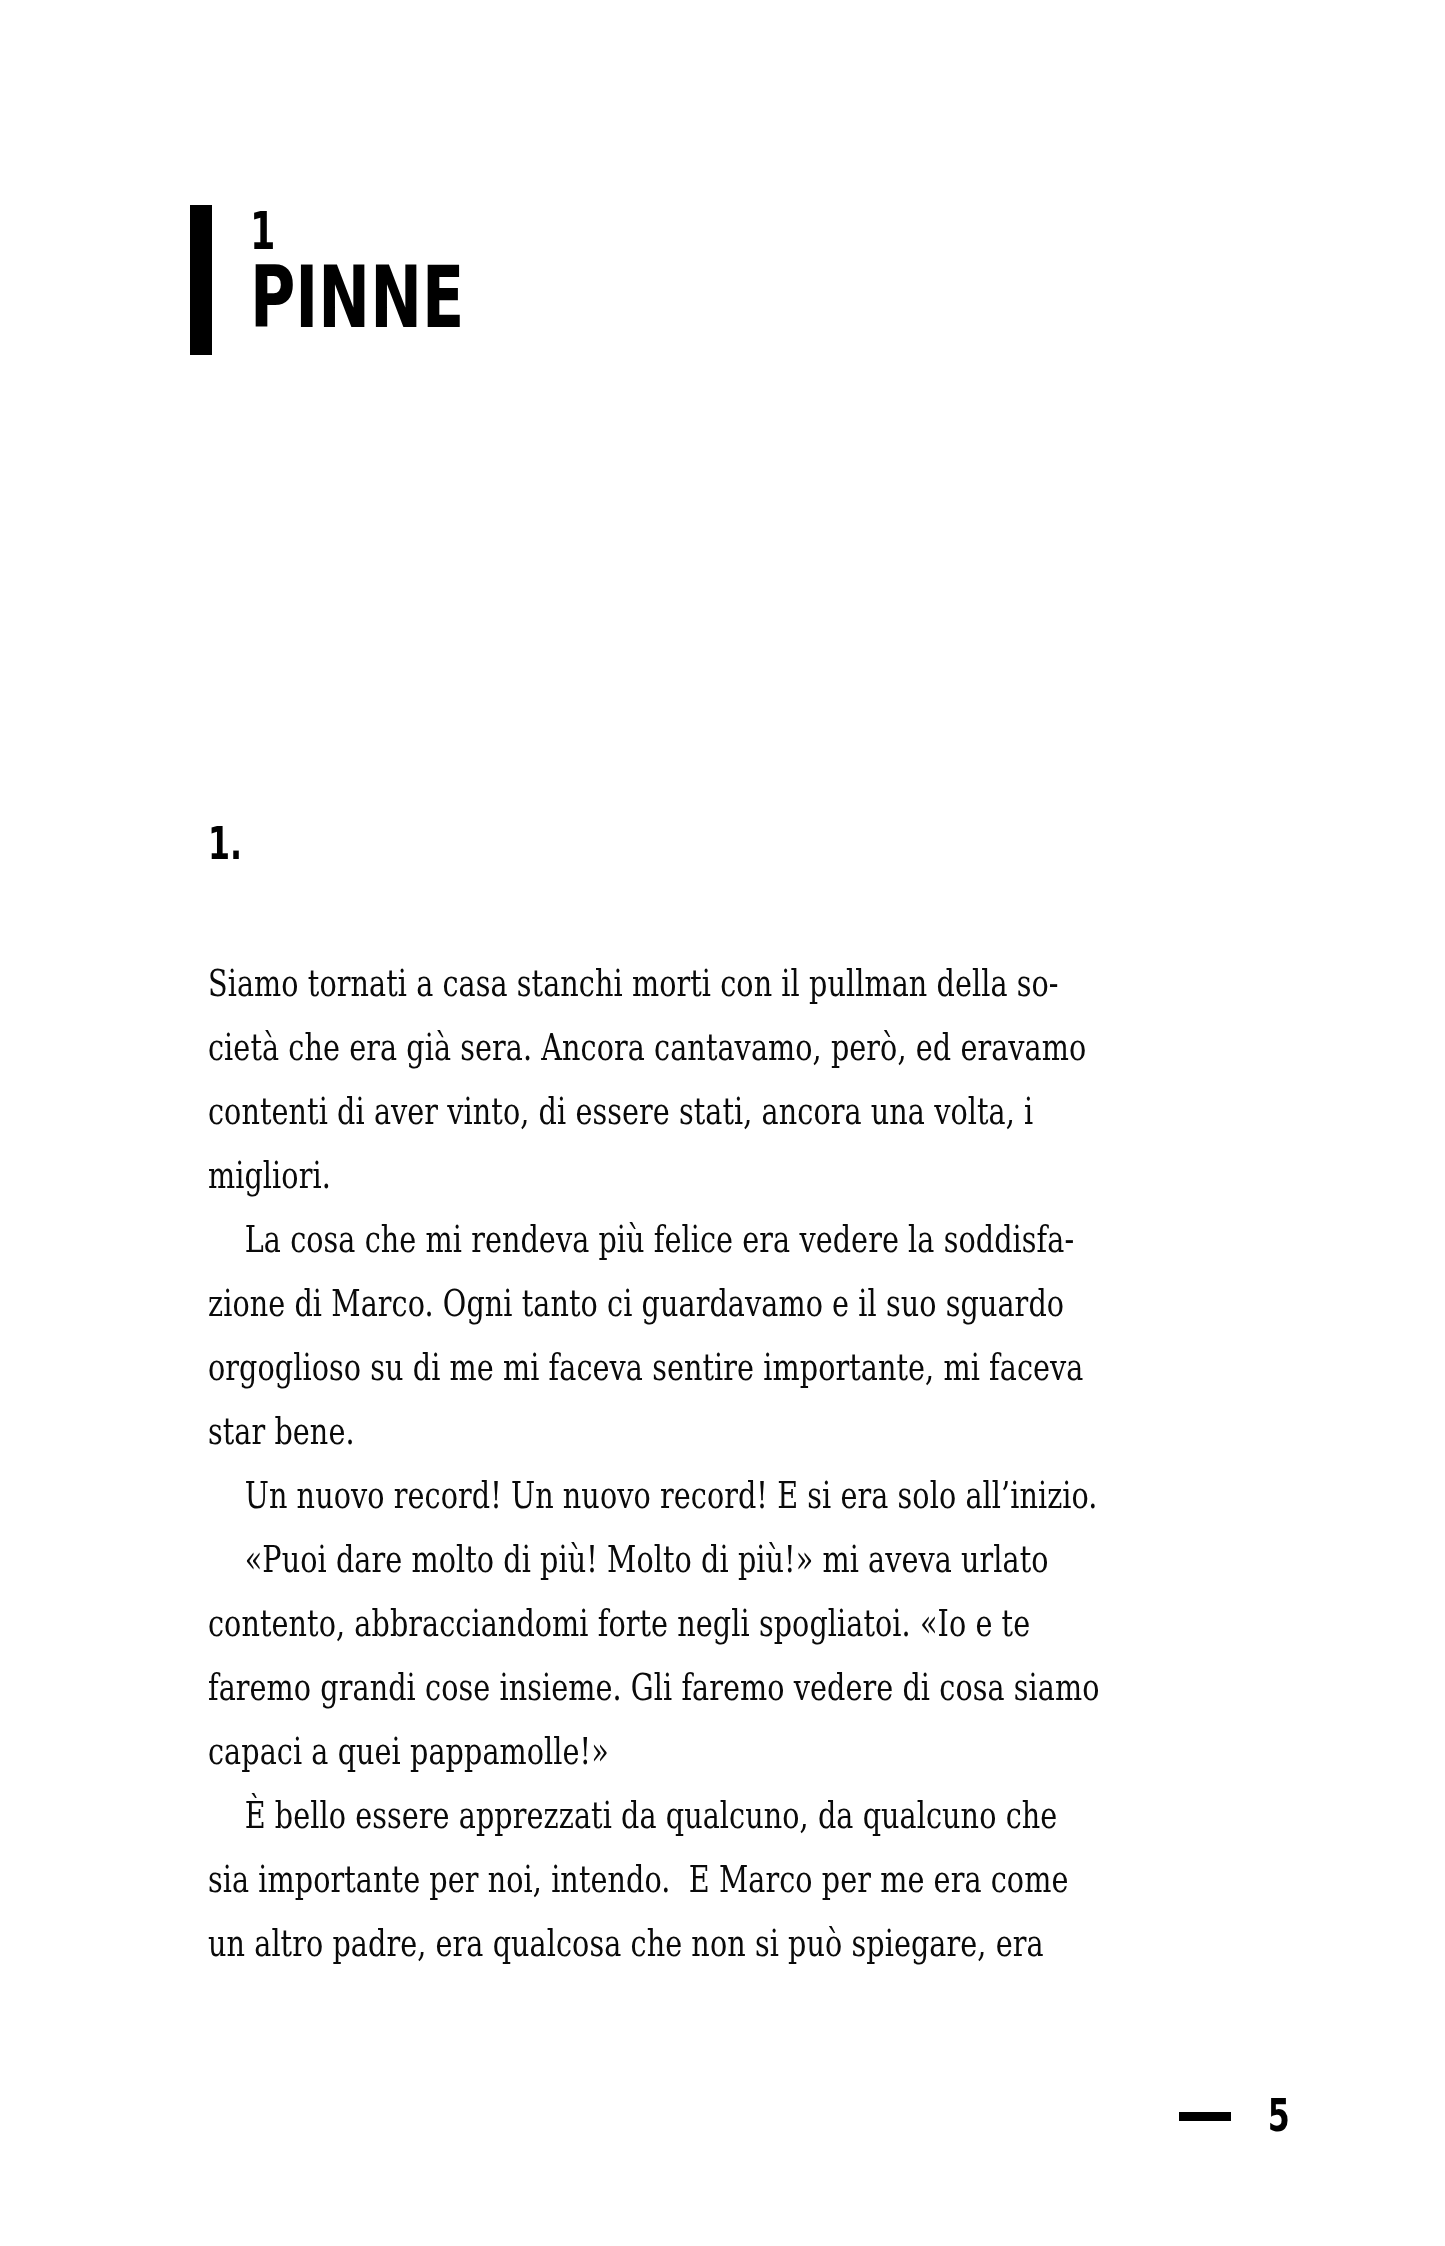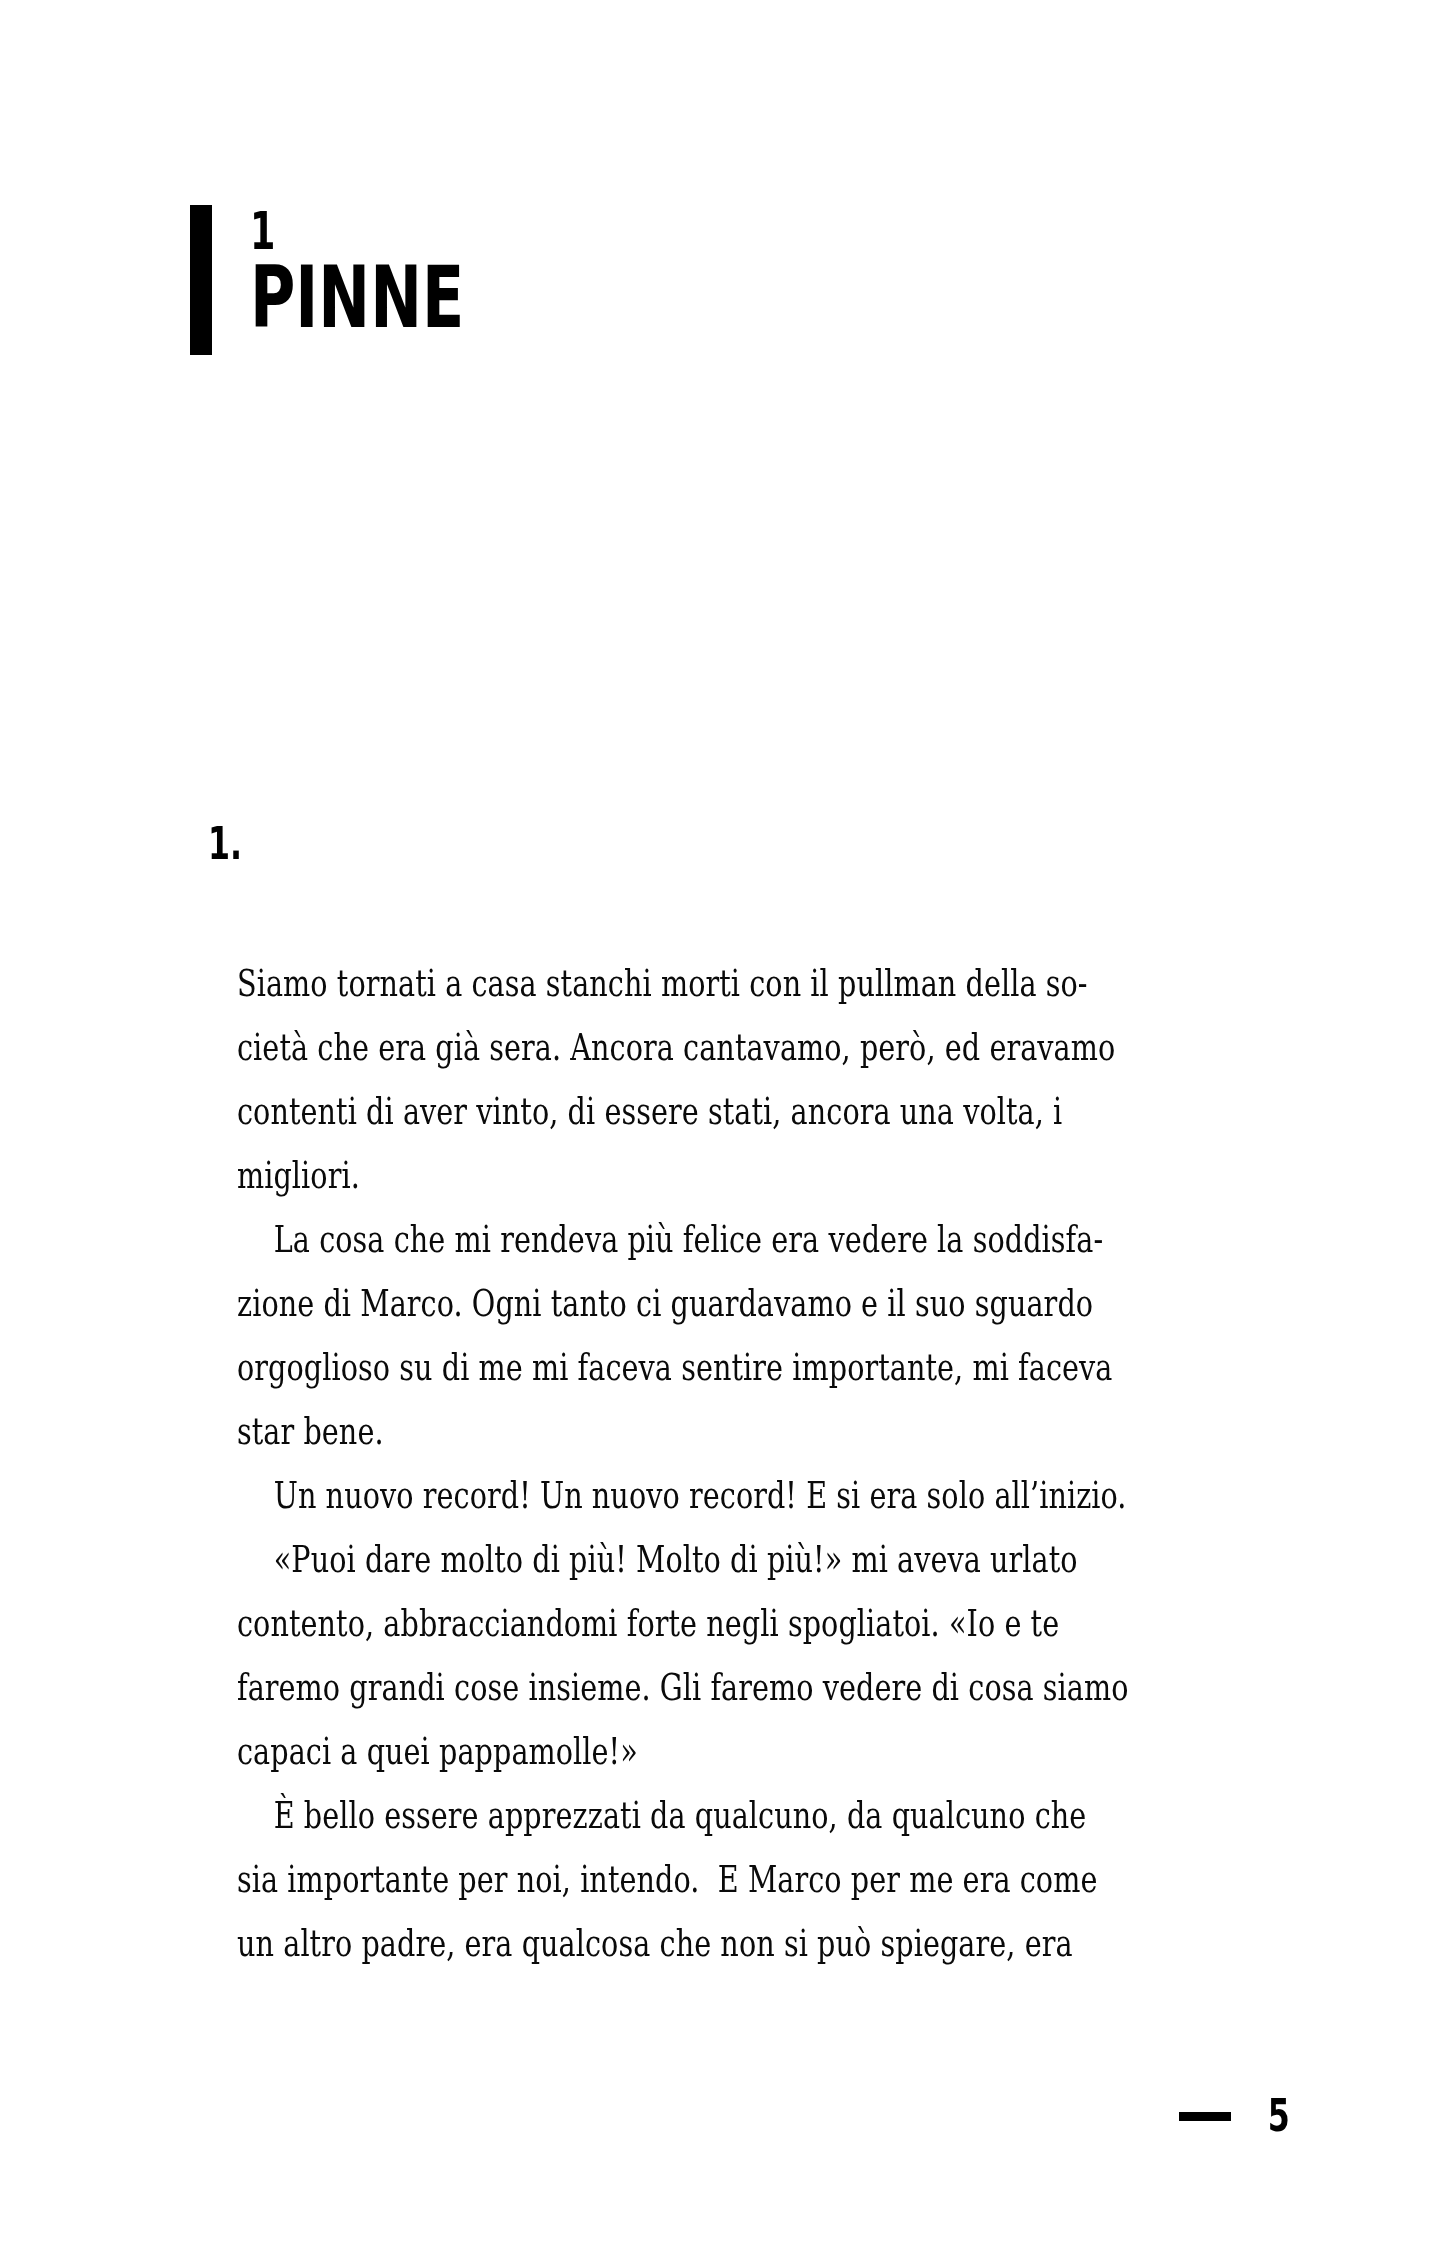--- a/index.html
+++ b/index.html
@@ -77,21 +77,20 @@
     transform: scaleX(0.80);
     transform-origin: left center;
   }
 
   
   .body-block {
     position: absolute;
     left: 208px;
     top: 952px;
     width: 1075px;
-    margin-left: 29px;
   }
   .body-line {
     font-family: "DejaVu Serif Condensed", "Liberation Serif", serif;
     font-size: 37px;
     line-height: 64px;
     letter-spacing: 0.1px;
     white-space: pre;
     transform: scaleX(0.86);
     transform-origin: left center;
     color: #0a0a0a;

